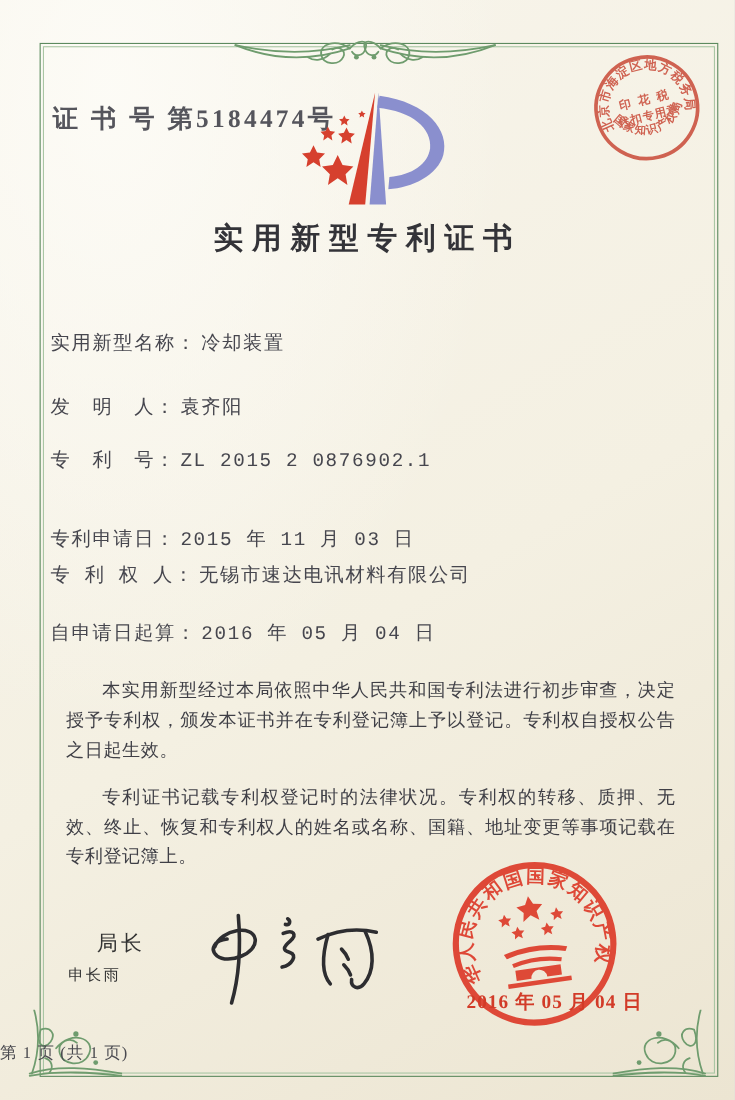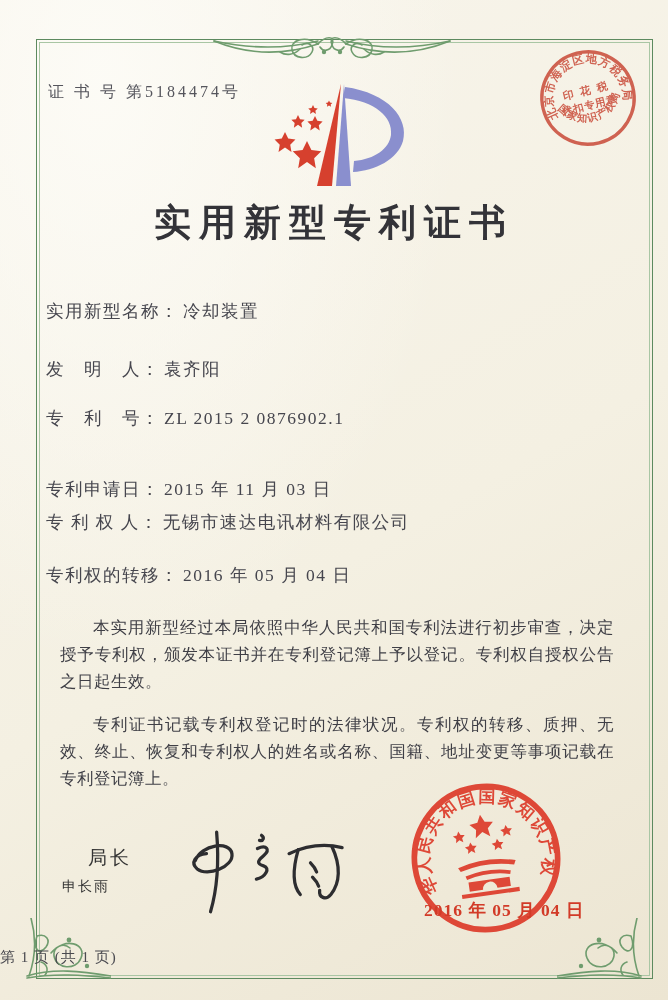--- a/index.html
+++ b/index.html
@@ -22,29 +22,29 @@
   }
   .frame-outer{position:absolute;left:36px;top:39px;width:615px;height:938px;border:1px solid var(--border-green);}
   .frame-inner{position:absolute;left:39px;top:42px;width:609px;height:932px;border:1px solid var(--border-green-light);}
   .ornament-top{position:absolute;left:212px;top:33px;width:240px;height:28px;}
   .corner-orn{position:absolute;width:86px;height:64px;bottom:18px;}
   .corner-orn.left{left:25px;}
   .corner-orn.right{right:25px;transform:scaleX(-1);}
   .orn-stroke{stroke:#6f9c6e;fill:none;stroke-width:1.6;stroke-linecap:round;}
   .orn-fill{fill:#6f9c6e;}
 
-  .cert-number{position:absolute;left:48px;top:82px;font-size:16px;letter-spacing:3px;color:#55555c;}
+  .cert-number{position:absolute;left:48px;top:92px;font-size:23px;letter-spacing:3px;color:#55555c;font-weight:bold;}
   .logo{position:absolute;left:251px;top:79px;width:180px;height:112px;}
   .logo-red{fill:var(--logo-red);}
   .logo-blue{fill:var(--logo-blue);}
 
   .title{position:absolute;left:0;top:198px;width:668px;text-align:center;
-         font-size:37px;font-weight:600;letter-spacing:8px;color:#333338;}
-
-  .field-row{position:absolute;left:46px;font-size:17.5px;letter-spacing:1.5px;color:#46464e;white-space:nowrap;}
+         font-size:27px;font-weight:600;letter-spacing:8px;color:#333338;}
+
+  .field-row{position:absolute;left:46px;font-size:17.5px;letter-spacing:1.5px;color:#46464e;white-space:nowrap;font-family:Liberation Mono, monospace;}
   .row1{top:299px;} .row2{top:357px;text-align:center;} .row3{top:406px;} .row4{top:477px;} .row5{top:510px;} .row6{top:563px;}
   .f-value{margin-left:4px;}
 
   .body-text{position:absolute;left:44px;top:598px;width:586px;font-size:16.5px;
              line-height:27px;text-align:justify;color:#3f3f46;letter-spacing:.5px;}
   .body-text p{margin:16px;text-indent:2em;}
 
   .signer-title{position:absolute;left:62px;top:845px;font-size:19px;letter-spacing:3px;color:#333;
                 font-family:"Liberation Sans","DejaVu Sans",sans-serif;margin-left:26px;}
   .signer-name{position:absolute;left:62px;top:878px;font-size:14px;letter-spacing:2px;color:#333;
@@ -138,21 +138,21 @@
   <div class="field-row row3">
     <span class="f-label">专　利　号：</span><span class="f-value">ZL 2015 2 0876902.1</span>
   </div>
   <div class="field-row row4">
     <span class="f-label">专利申请日：</span><span class="f-value">2015 年 11 月 03 日</span>
   </div>
   <div class="field-row row5">
     <span class="f-label">专 利 权 人：</span><span class="f-value">无锡市速达电讯材料有限公司</span>
   </div>
   <div class="field-row row6">
-    <span class="f-label">专利权的转移：</span><span class="f-value">2016 年 05 月 04 日</span>
+    <span class="f-label">自申请日起算：</span><span class="f-value">2016 年 05 月 04 日</span>
   </div>
 
   <div class="body-text">
     <p>本实用新型经过本局依照中华人民共和国专利法进行初步审查，决定授予专利权，颁发本证书并在专利登记簿上予以登记。专利权自授权公告之日起生效。</p>
     <p>专利证书记载专利权登记时的法律状况。专利权的转移、质押、无效、终止、恢复和专利权人的姓名或名称、国籍、地址变更等事项记载在专利登记簿上。</p>
   </div>
 
   <div class="signer-title">局长</div>
   <div class="signer-name">申长雨</div>
 

